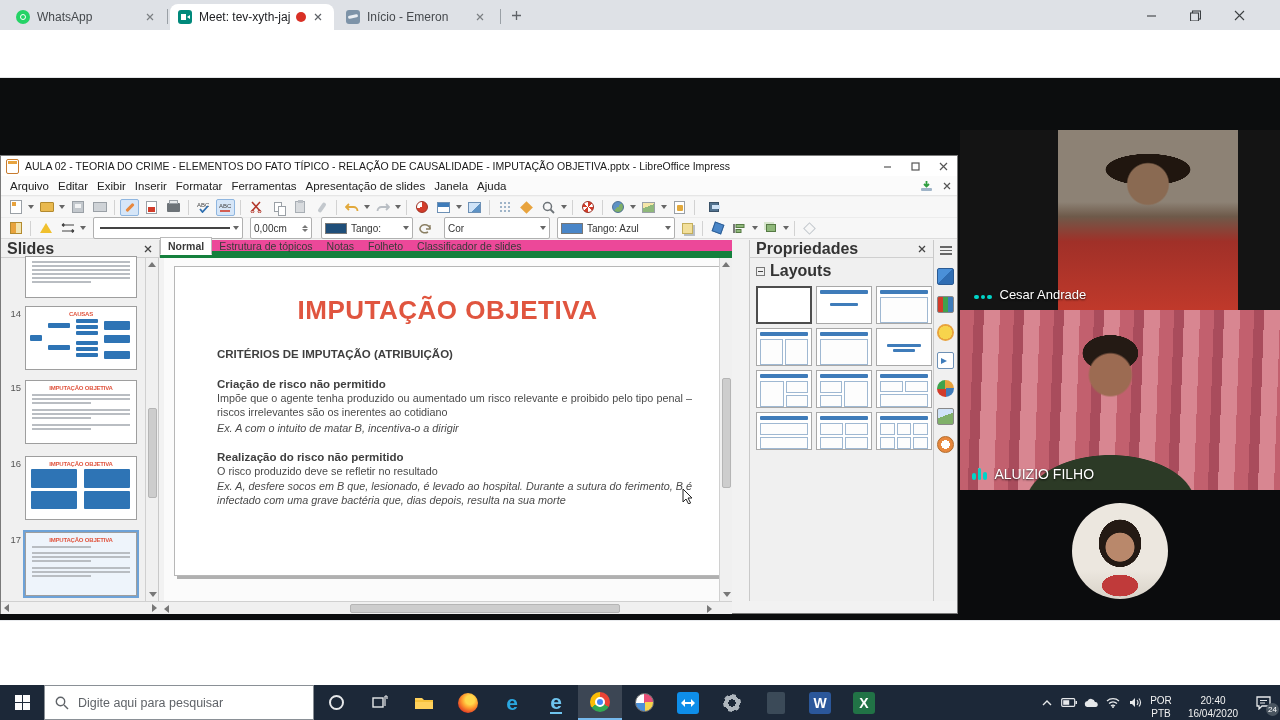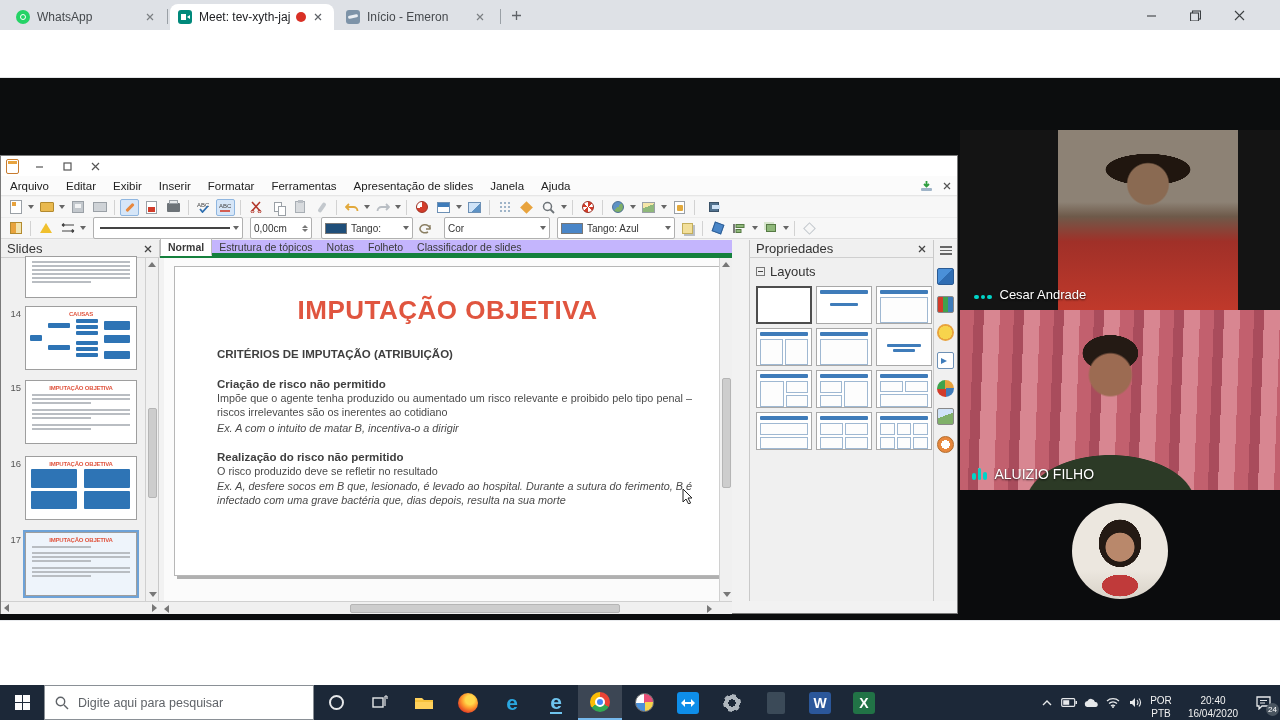--- a/index.html
+++ b/index.html
@@ -38,32 +38,32 @@
   .youthumb{left:1203px;top:78px;width:77px;height:52px;
      background:radial-gradient(circle at 42% 48%,#b08562 0 16%,transparent 17%),linear-gradient(120deg,#3a3a3c 0 55%,#232120 56%)}
   .tealdots i{display:inline-block;width:3.5px;height:3.5px;border-radius:50%;background:#00d5c8;margin-left:2px}
 
   
   .lowin{left:0px;top:155px;width:958px;height:459px;background:#f2f2f2;border:1px solid #7a7a7a}
   .lotitle{left:0;top:0;width:956px;height:20px;background:#fff;display:flex;align-items:center;font-size:10.5px;color:#1a1a1a}
   .loico{width:13px;height:15px;background:#fff;border:1px solid #c77b2f;border-radius:2px;margin:0 6px 0 5px;position:relative}
   .loico::after{content:"";position:absolute;left:1px;top:1px;width:9px;height:3px;background:#e8a33d}
   .lowb{width:28px;height:19px;display:flex;align-items:center;justify-content:center;color:#555}
-  .lomenu{left:0;top:20px;width:956px;height:20px;background:#fbfbfb;border-bottom:1px solid #e6e6e6;display:flex;align-items:center;gap:17px;padding-left:9px;font-size:11.5px;color:#222}
+  .lomenu{left:0;top:20px;width:956px;height:20px;background:#fbfbfb;border-bottom:1px solid #e6e6e6;display:flex;align-items:center;gap:9px;padding-left:9px;font-size:11.5px;color:#222}
   .tb{left:0;width:956px;height:21px;background:#f7f7f7;display:flex;align-items:center;gap:3px;padding-left:5px}
   .tbi{width:19px;height:17px;border-radius:2px;position:relative;display:flex;align-items:center;justify-content:center;flex:0 0 auto}
   .tbi.on{background:#d6e6f8;border:1px solid #8fb6e0}
   .caret{width:0;height:0;border-left:3px solid transparent;border-right:3px solid transparent;border-top:4px solid #666;flex:0 0 auto}
   .tsep{width:1px;height:15px;background:#d2d2d2;margin:0 2px;flex:0 0 auto}
   .sel{height:17px;background:#fff;border:1px solid #b0b0b0;border-radius:2px;display:flex;align-items:center;font-size:10px;color:#333;padding:10px 3px;flex:0 0 auto}
   .sel .caret{margin-left:auto}
   .swatch{width:22px;height:11px;border:1px solid #777;margin-right:4px;flex:0 0 auto}
 
   
-  .phead{font-size:13px;font-weight:normal;color:#333}
+  .phead{font-size:16px;font-weight:bold;color:#333}
   .slpanel{left:0;top:84px;width:158px;height:361px;background:#f0f0f0;border-right:1px solid #c9c9c9}
   .thumbnum{position:absolute;font-size:9.5px;color:#555;width:18px;text-align:right}
   .thumb{position:absolute;left:24px;width:112px;background:#fff;border:1px solid #9e9e9e}
   .thumb.selct{outline:2px solid #6da2d8;background:#eef4fb}
   .mini-title{font-size:6px;font-weight:bold;color:#e0553f;text-align:center;margin-top:4px;letter-spacing:-.2px}
   .tlines{margin:3px 6px;height:auto}
   .tline{height:2px;background:#b9bdc2;margin-bottom:2px}
   .tline.half{width:60%}
   .bluebox{background:#2e74b5;border-radius:1px;position:absolute}
   .vtab{height:18px;display:flex;align-items:center;padding:0 7px;font-size:10.5px;color:#3a3a3a;flex:0 0 auto}
@@ -301,20 +301,21 @@
       <span class="tealdots" style="position:absolute;right:5px;bottom:6px"><i></i><i></i><i></i></span>
     </div>
   </div>
 
   <div class="abs" style="left:0;top:130px;width:960px;height:490px;background:#0c0d0e"></div>
 
   <div class="abs lowin">
 
     <div class="abs lotitle">
       <span class="loico"></span>
+      <span class="ell" style="flex:1">AULA 02 - TEORIA DO CRIME - ELEMENTOS DO FATO TÍPICO - RELAÇÃO DE CAUSALIDADE - IMPUTAÇÃO OBJETIVA.pptx - LibreOffice Impress</span>
       <span class="lowb">
           <svg width="9" height="9" viewBox="0 0 9 9">
             <path d="M1 5h7" stroke="#555" stroke-width="1.2"></path>
           </svg>
         </span>
       <span class="lowb">
           <svg width="9" height="9" viewBox="0 0 9 9">
             <rect x="1" y="1" width="7" height="7" fill="none" stroke="#555" stroke-width="1.2"></rect>
           </svg>
         </span>
@@ -544,21 +545,21 @@
       <span class="tbi">
           <span style="width:10px;height:8px;background:#8fb87a;border:1px solid #567a44;box-shadow:-2px -2px 0 #d8e6cf"></span>
         </span>
       <span class="caret"></span>
       <span class="tsep"></span>
       <span class="tbi">
           <span style="width:9px;height:9px;border:1.5px solid #c3c8cd;transform:rotate(45deg)"></span>
         </span>
     </div>
 
-    <div class="abs flex" style="left:159px;top:84px;width:572px;height:18px;background:#c4b5fd;border-bottom:5px solid #15803d">
+    <div class="abs flex" style="left:159px;top:84px;width:572px;height:18px;background:#ec4899;border-bottom:7px solid #15803d">
       <span class="vtab active">Normal</span>
       <span class="vtab">Estrutura de tópicos</span>
       <span class="vtab">Notas</span>
       <span class="vtab">Folheto</span>
       <span class="vtab">Classificador de slides</span>
     </div>
 
     <div class="abs" style="left:0;top:84px;width:159px;height:18px;background:#f0f0f0;border-bottom:1px solid #cfcfcf;display:flex;align-items:center;border-right:1px solid #c9c9c9">
       <span class="phead" style="margin-left:6px">Slides</span>
       <svg width="8" height="8" viewBox="0 0 8 8" style="margin-left:auto;margin-right:7px">

